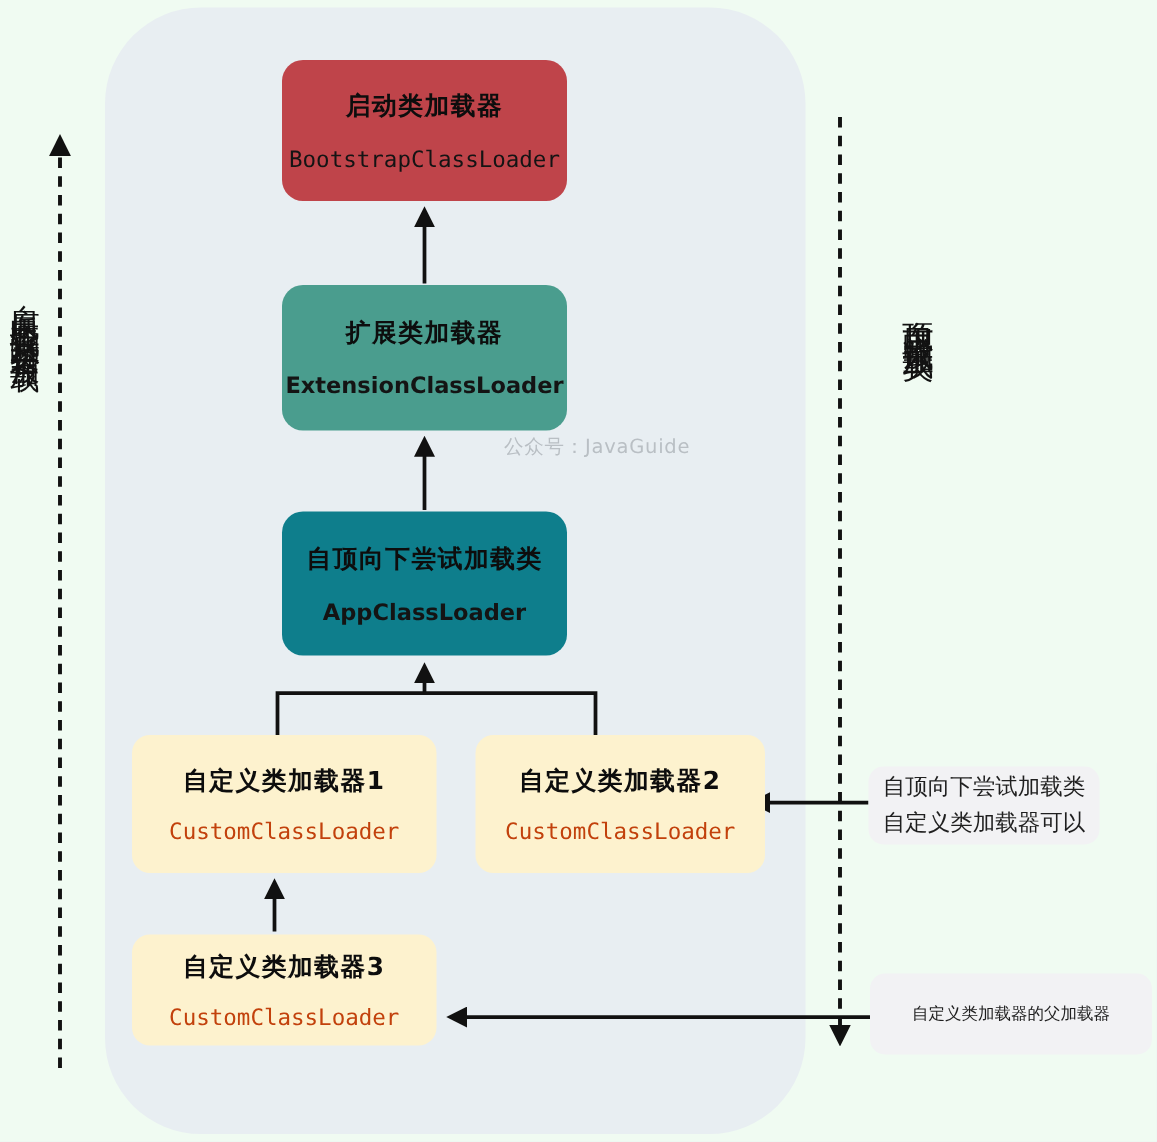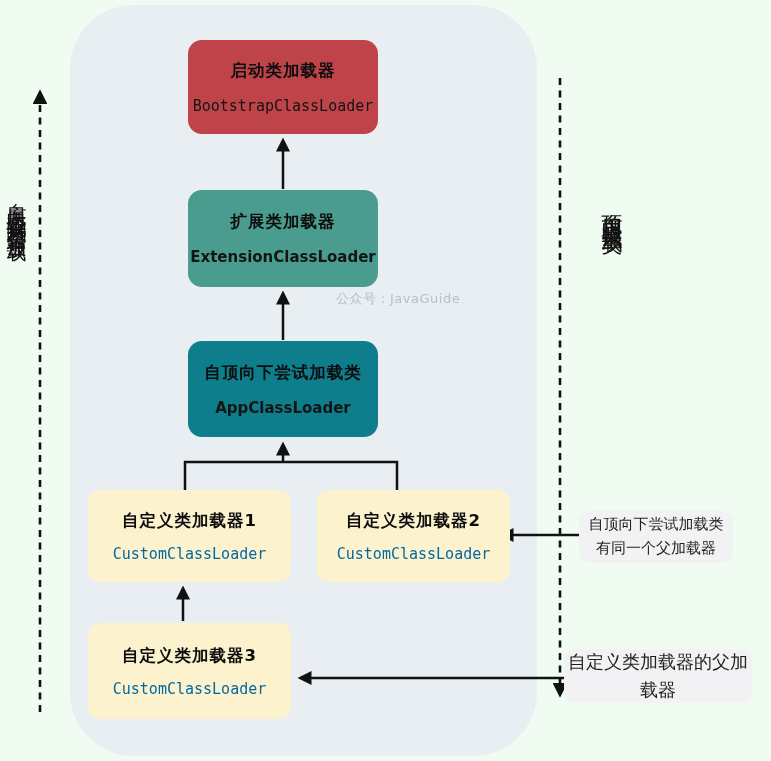--- a/index.html
+++ b/index.html
@@ -43,24 +43,24 @@
     font-weight:600;
   }
   .node .code.mono{
     font-family:"DejaVu Sans Mono","Liberation Mono",monospace;
     font-weight:500;
   }
   .node.bootstrap{left:188px;top:40px;width:190px;height:94px;background:var(--c-bootstrap,#bf444a);}
   .node.extension{left:188px;top:190px;width:190px;height:97px;background:var(--c-extension,#4a9d8e);}
   .node.app{left:188px;top:341px;width:190px;height:96px;background:var(--c-app,#0e7e8c);}
   .node.custom{border-radius:12px;background:var(--c-custom,#fdf2ce);gap:13px;}
-  .node.custom .code.mono{color:#0369a1;font-weight:500;}
+  .node.custom .code.mono{color:#c2410c;font-weight:500;}
   .node.custom1{left:88px;top:490px;width:203px;height:92px;}
   .node.custom2{left:317px;top:490px;width:193px;height:92px;}
-  .node.custom3{left:88px;top:623px;width:203px;height:96px;}
+  .node.custom3{left:88px;top:623px;width:203px;height:74px;}
   .vlabel{
     position:absolute;
     writing-mode:vertical-lr;
     text-orientation:upright;
     color:#121212;
     white-space:nowrap;
   }
   .vlabel.left{
     left:4px;top:187px;
     font-size:20px;letter-spacing:3px;
@@ -86,22 +86,22 @@
     text-align:center;
     line-height:1.58;
     display:flex;flex-direction:column;
     justify-content:center;
   }
   .annotation.same-parent{
     left:579px;top:511px;width:154px;height:52px;
     font-size:15px;
   }
   .annotation.custom-parent{
-    left:564px;top:649px;width:188px;height:54px;
-    font-size:18px;
+    left:580px;top:649px;width:188px;height:54px;
+    font-size:11px;
   }
 </style>
 </head>
 <body>
 
 <div id="canvas" style="--bg: #f0fbf2; --container: #e8eef2; --c-bootstrap: #bf444a; --c-extension: #4a9d8e; --c-app: #0e7e8c; --c-custom: #fdf2ce; --ann-bg: #f2f2f4; --watermark: #b9bfc4;">
 
   <div class="container"></div>
 
   <svg class="overlay" viewBox="0 0 771 761">
@@ -156,19 +156,19 @@
 
   <div class="vlabel left">自底向上查找判断类是否被加载</div>
   <div class="vlabel right">自顶向下尝试加载类</div>
 
   <div class="watermark">
     <div>公众号：JavaGuide</div>
   </div>
 
   <div class="annotation same-parent">
     <div>自顶向下尝试加载类</div>
-    <div>有同一个父加载器</div>
+    <div>自定义类加载器可以</div>
   </div>
   <div class="annotation custom-parent">
     <div>自定义类加载器的父加载器</div>
   </div>
 
 </div>
 
 </body></html>

